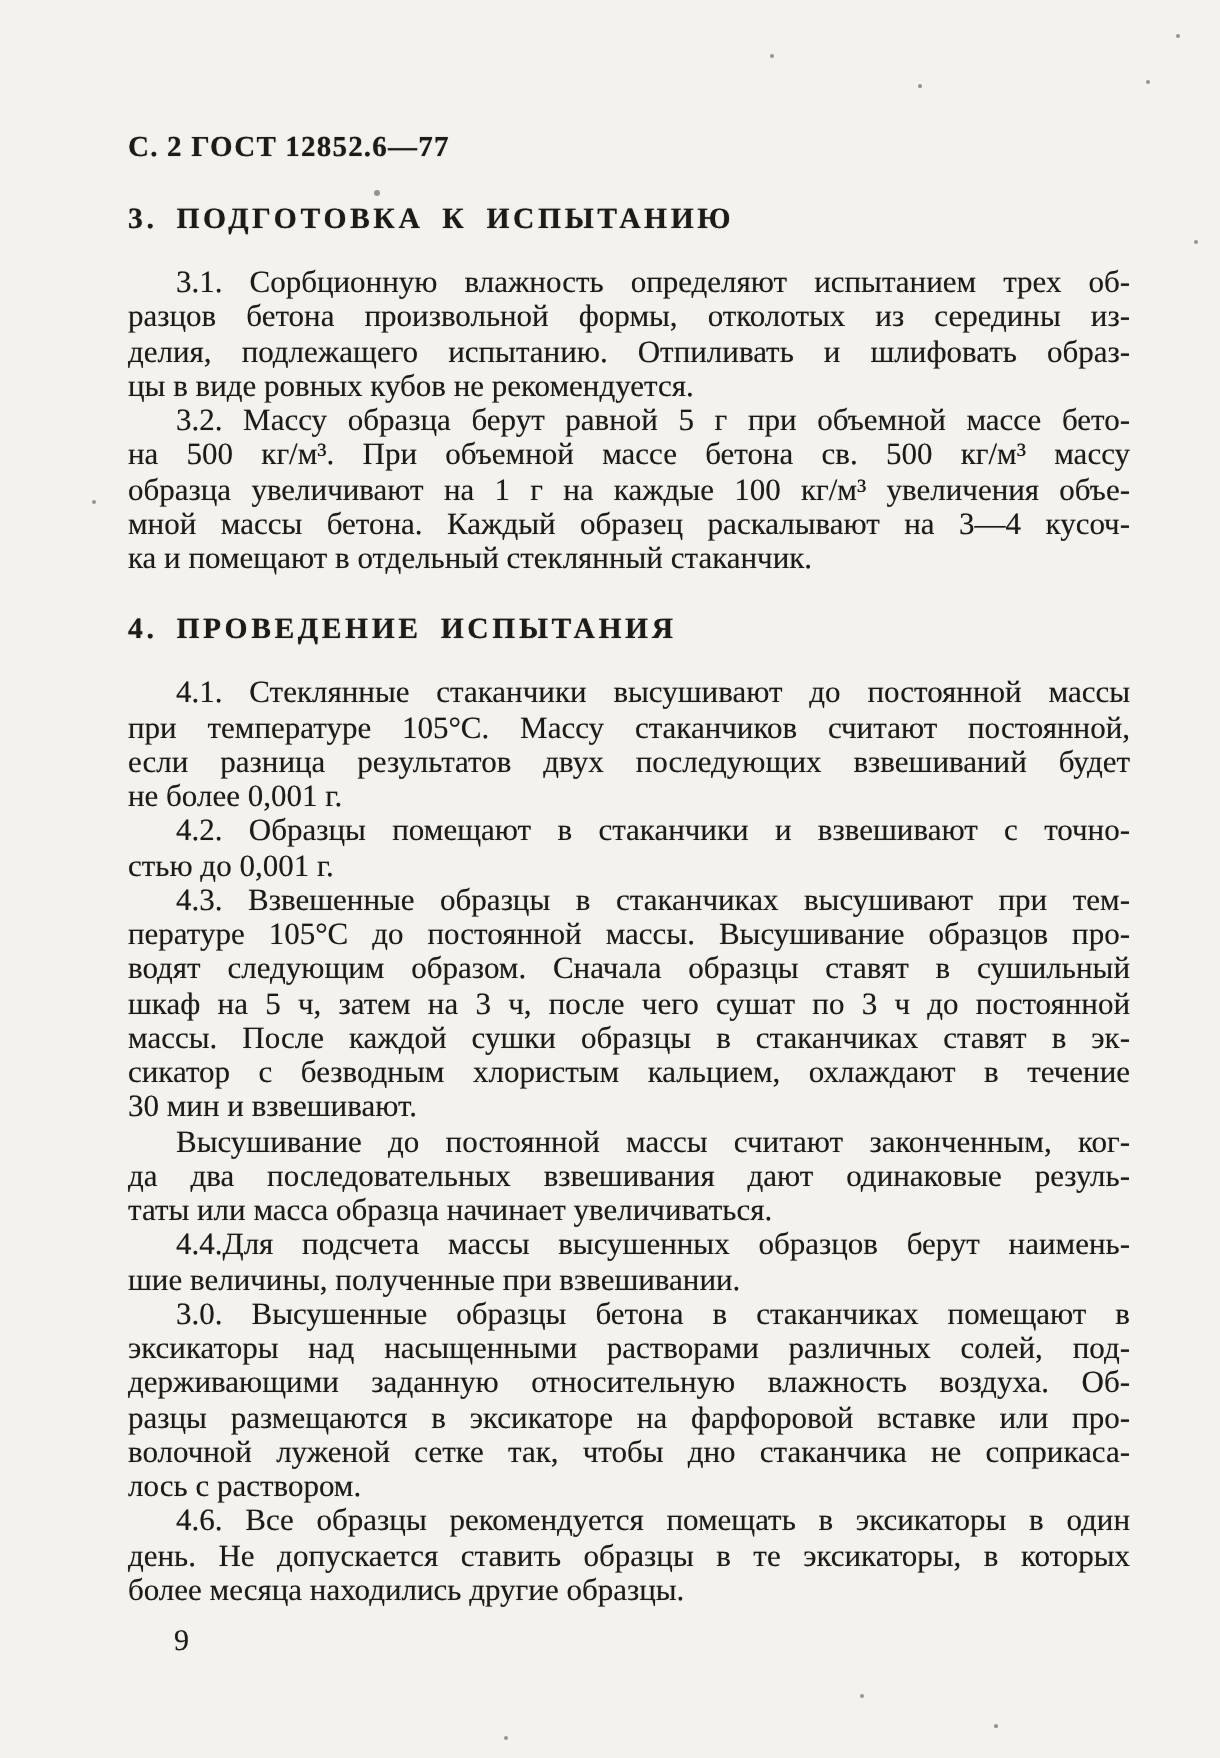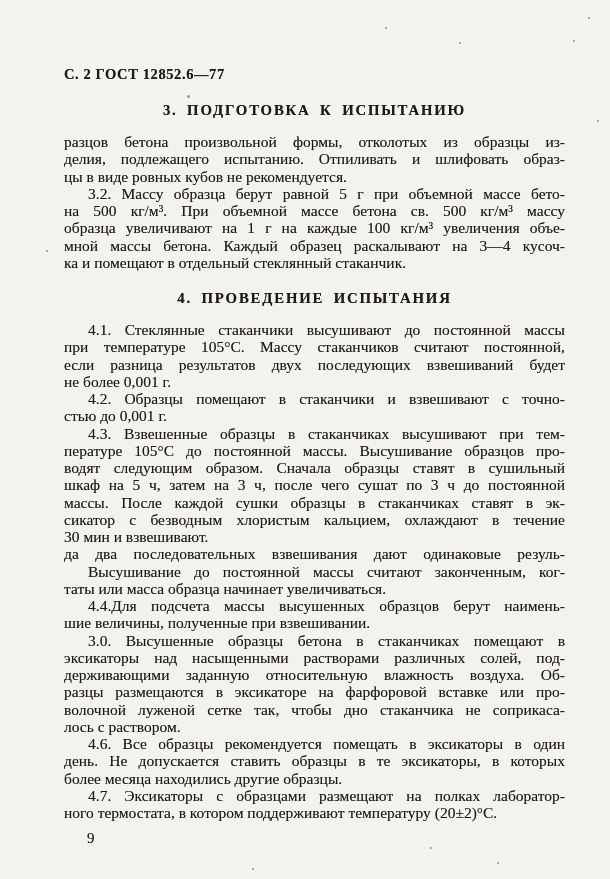--- a/index.html
+++ b/index.html
@@ -16,21 +16,21 @@
     inset: 0;
     padding: 66px 45px 0 64px;
   }
   .running-header {
     font-weight: bold;
     font-size: 14.5px;
     letter-spacing: 0.6px;
     text-shadow: 0 0 0.5px rgba(20,16,10,0.6);
   }
   .section-heading {
-    text-align: center;
+    text-align: left;
     font-weight: bold;
     font-size: 14.8px;
     letter-spacing: 1.8px;
     word-spacing: 4px;
     margin: 19px 0 14px 0;
     text-shadow: 0 0 0.5px rgba(20,16,10,0.6);
   }
   .para {
     font-size: 15.5px;
     line-height: 17.25px;
@@ -58,21 +58,22 @@
 </head>
 <body>
 
 <div class="page">
   <div class="running-header">С. 2 ГОСТ 12852.6—77</div>
 
   <div>
       <div>
         <div class="section-heading">3. ПОДГОТОВКА К ИСПЫТАНИЮ</div>
         <div class="para">
-          <div class="line">разцов бетона произвольной формы, отколотых из образцы из-</div>
+          <div class="line first">3.1. Сорбционную влажность определяют испытанием трех об-</div>
+          <div class="line">разцов бетона произвольной формы, отколотых из середины из-</div>
           <div class="line">делия, подлежащего испытанию. Отпиливать и шлифовать образ-</div>
           <div class="line last">цы в виде ровных кубов не рекомендуется.</div>
         </div>
         <div class="para">
           <div class="line first">3.2. Массу образца берут равной 5 г при объемной массе бето-</div>
           <div class="line">на 500 кг/м³. При объемной массе бетона св. 500 кг/м³ массу</div>
           <div class="line">образца увеличивают на 1 г на каждые 100 кг/м³ увеличения объе-</div>
           <div class="line">мной массы бетона. Каждый образец раскалывают на 3—4 кусоч-</div>
           <div class="line last">ка и помещают в отдельный стеклянный стаканчик.</div>
         </div>
@@ -92,44 +93,40 @@
         <div class="para">
           <div class="line first">4.3. Взвешенные образцы в стаканчиках высушивают при тем-</div>
           <div class="line">пературе 105°С до постоянной массы. Высушивание образцов про-</div>
           <div class="line">водят следующим образом. Сначала образцы ставят в сушильный</div>
           <div class="line">шкаф на 5 ч, затем на 3 ч, после чего сушат по 3 ч до постоянной</div>
           <div class="line">массы. После каждой сушки образцы в стаканчиках ставят в эк-</div>
           <div class="line">сикатор с безводным хлористым кальцием, охлаждают в течение</div>
           <div class="line last">30 мин и взвешивают.</div>
         </div>
         <div class="para">
+          <div class="line first">Высушивание до постоянной массы считают законченным, ког-</div>
           <div class="line">да два последовательных взвешивания дают одинаковые резуль-</div>
-          <div class="line first">Высушивание до постоянной массы считают законченным, ког-</div>
           <div class="line last">таты или масса образца начинает увеличиваться.</div>
         </div>
         <div class="para">
           <div class="line first">4.4.Для подсчета массы высушенных образцов берут наимень-</div>
           <div class="line last">шие величины, полученные при взвешивании.</div>
         </div>
         <div class="para">
           <div class="line first">3.0. Высушенные образцы бетона в стаканчиках помещают в</div>
           <div class="line">эксикаторы над насыщенными растворами различных солей, под-</div>
           <div class="line">держивающими заданную относительную влажность воздуха. Об-</div>
           <div class="line">разцы размещаются в эксикаторе на фарфоровой вставке или про-</div>
           <div class="line">волочной луженой сетке так, чтобы дно стаканчика не соприкаса-</div>
           <div class="line last">лось с раствором.</div>
         </div>
         <div class="para">
           <div class="line first">4.6. Все образцы рекомендуется помещать в эксикаторы в один</div>
           <div class="line">день. Не допускается ставить образцы в те эксикаторы, в которых</div>
           <div class="line last">более месяца находились другие образцы.</div>
-        </div>
-        <div class="para">
-          <div class="line first">4.7. Эксикаторы с образцами размещают на полках лаборатор-</div>
-          <div class="line last">ного термостата, в котором поддерживают температуру (20±2)°С.</div>
         </div>
       </div>
     </div>
 
   <div class="page-number">9</div>
 </div>
 
 <div>
   <div class="speck" style="left:187px;top:95px;width:3px;height:3px;"></div>
   <div class="speck" style="left:385px;top:27px;width:2px;height:2px;"></div>

